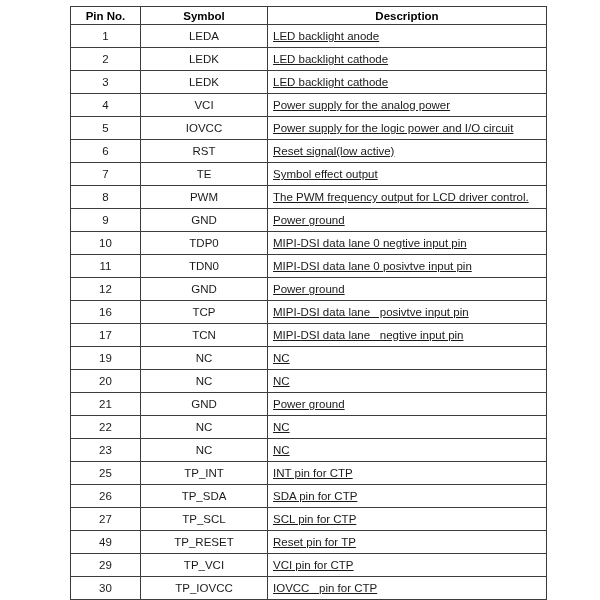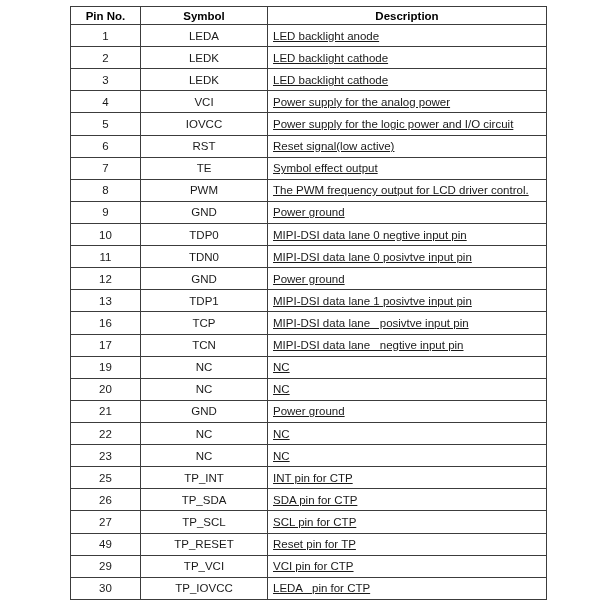--- a/index.html
+++ b/index.html
@@ -129,25 +129,20 @@
           <td>11</td>
           <td>TDN0</td>
           <td>MIPI-DSI data lane 0 posivtve input pin</td>
         </tr>
         <tr>
           <td>12</td>
           <td>GND</td>
           <td>Power ground</td>
         </tr>
         <tr>
-          <td>13</td>
-          <td>TDP1</td>
-          <td>MIPI-DSI data lane 1 posivtve input pin</td>
-        </tr>
-        <tr>
           <td>16</td>
           <td>TCP</td>
           <td>MIPI-DSI data lane   posivtve input pin</td>
         </tr>
         <tr>
           <td>17</td>
           <td>TCN</td>
           <td>MIPI-DSI data lane   negtive input pin</td>
         </tr>
         <tr>
@@ -196,17 +191,17 @@
           <td>Reset pin for TP</td>
         </tr>
         <tr>
           <td>29</td>
           <td>TP_VCI</td>
           <td>VCI pin for CTP</td>
         </tr>
         <tr>
           <td>30</td>
           <td>TP_IOVCC</td>
-          <td>LEDA   pin for CTP</td>
+          <td>IOVCC   pin for CTP</td>
         </tr>
       </tbody>
   </table>
 </div>
 
 </body></html>

